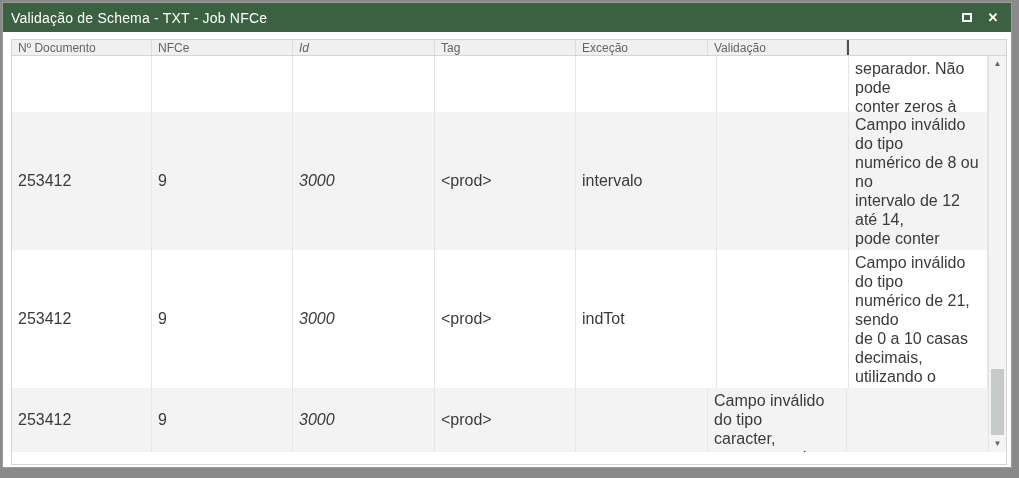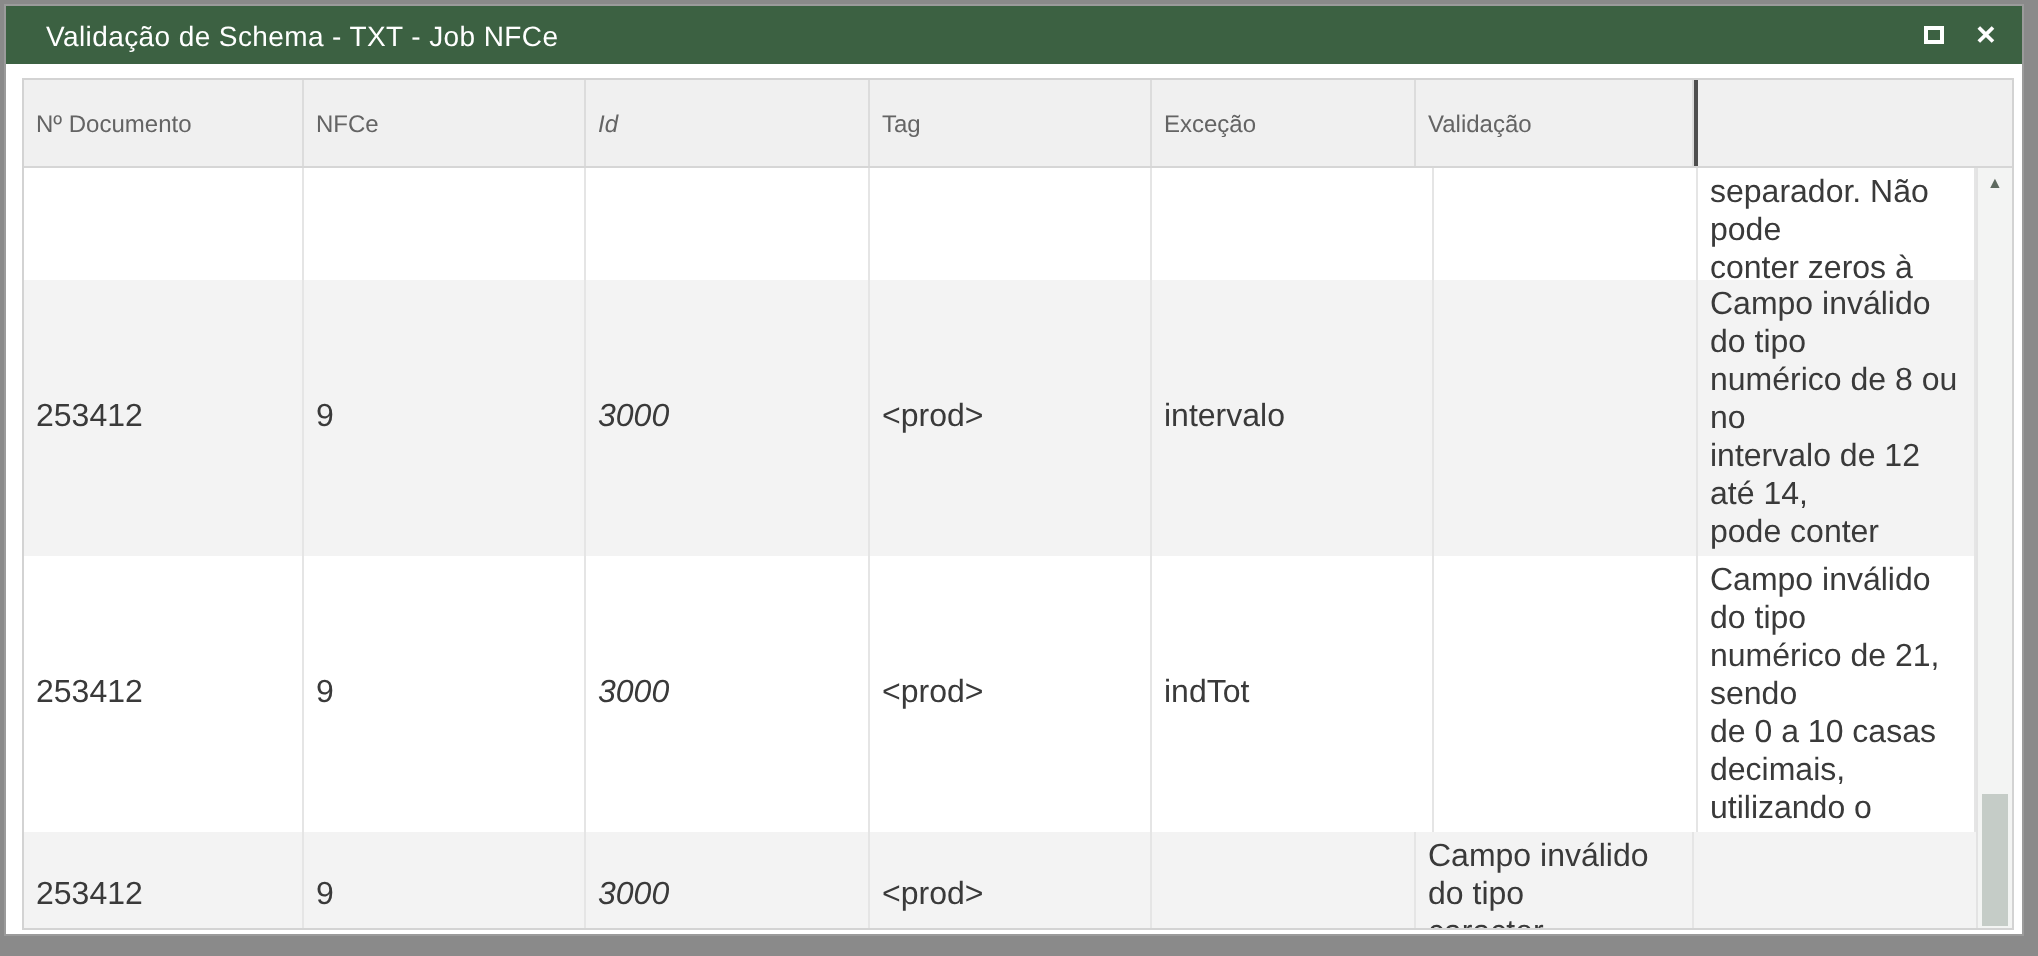--- a/index.html
+++ b/index.html
@@ -12,35 +12,35 @@
   }
   .window {
     position:absolute; left:2px; top:2px; width:1010px; height:466px;
     background:#ffffff;
     border:1px solid #9b9b9b;
   }
   
   .titlebar {
     height:29px; background:#3c6142; color:#fff;
     display:flex; align-items:center;
-    padding:0 10px 0 20px;
+    padding:0 10px 0 8px;
   }
   .title { font-size:14px; font-weight:400; letter-spacing:0.2px; flex:1 1 auto;
            white-space:nowrap; overflow:hidden; }
   .controls { display:flex; align-items:center; gap:10px; }
   .ctrl-btn { width:16px; height:16px; display:flex; align-items:center; justify-content:center; cursor:default; }
   .max-glyph { width:10px; height:9px; border:2px solid #ffffff; display:block; }
   .close-glyph { color:#fff; font-size:13px; font-weight:700; line-height:1; }
   
   .grid {
     position:absolute; left:8px; top:36px; width:996px; height:426px;
     border:1px solid #d3d3d3; background:#fff; overflow:hidden;
   }
   .gheader {
-    display:flex; height:44px; background:#f0f0f0;
+    display:flex; height:16px; background:#f0f0f0;
     border-bottom:1px solid #d6d6d6;
   }
   .hcell {
     font-size:12px; color:#646464;
     display:flex; align-items:center;
     padding:0 6px;
     border-right:1px solid #dcdcdc;
     overflow:hidden; white-space:nowrap;
   }
   .hfill { border-right:none; border-left:2px solid #4f4f4f; flex:1 1 auto; }

